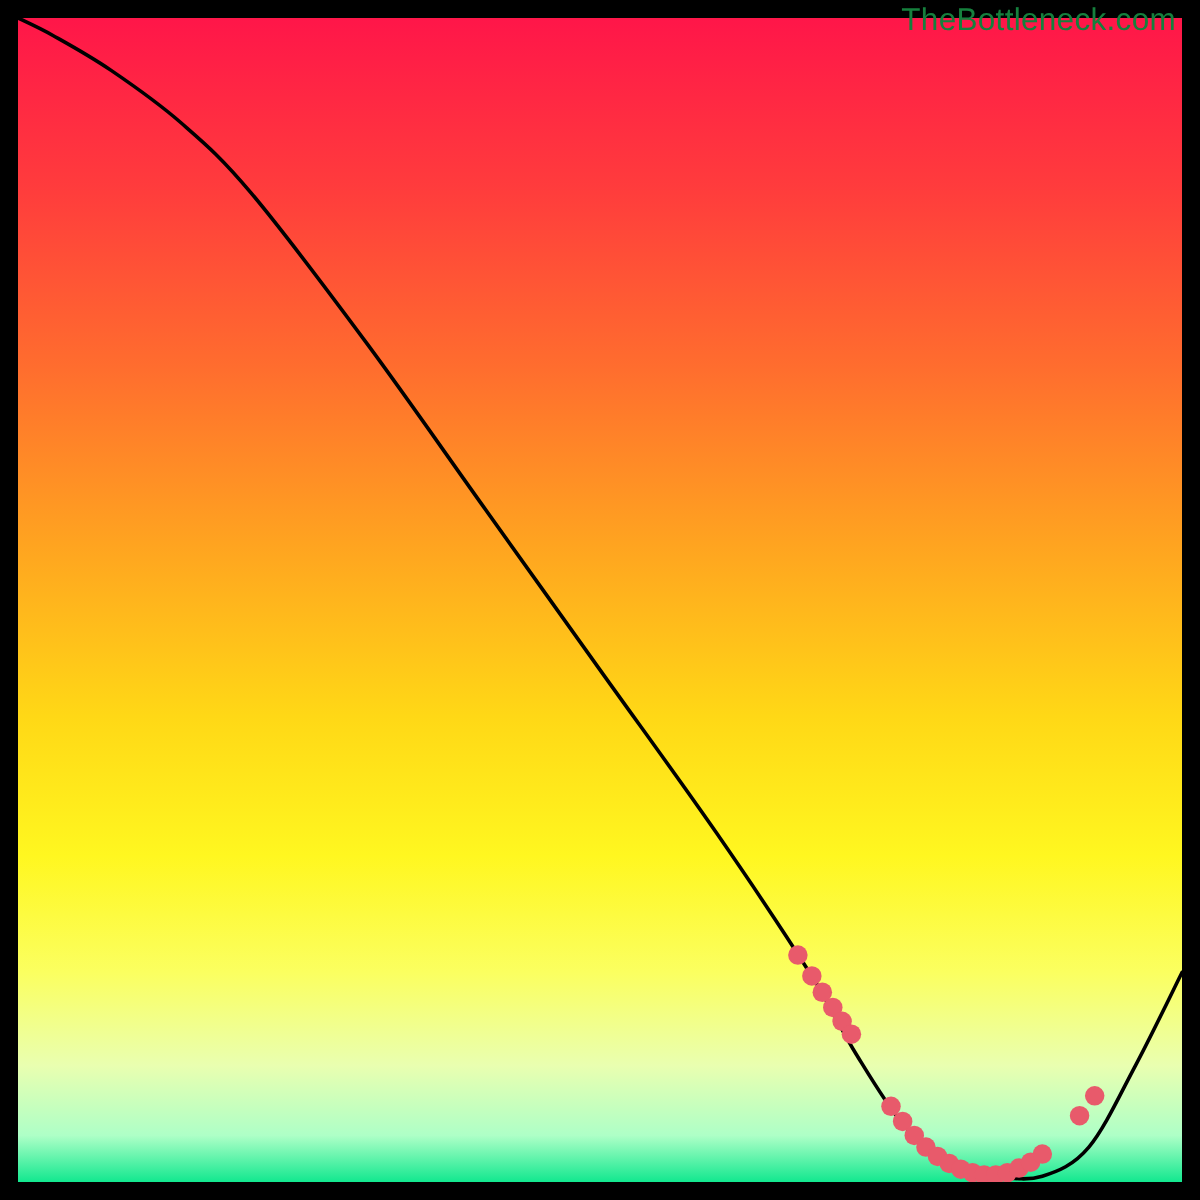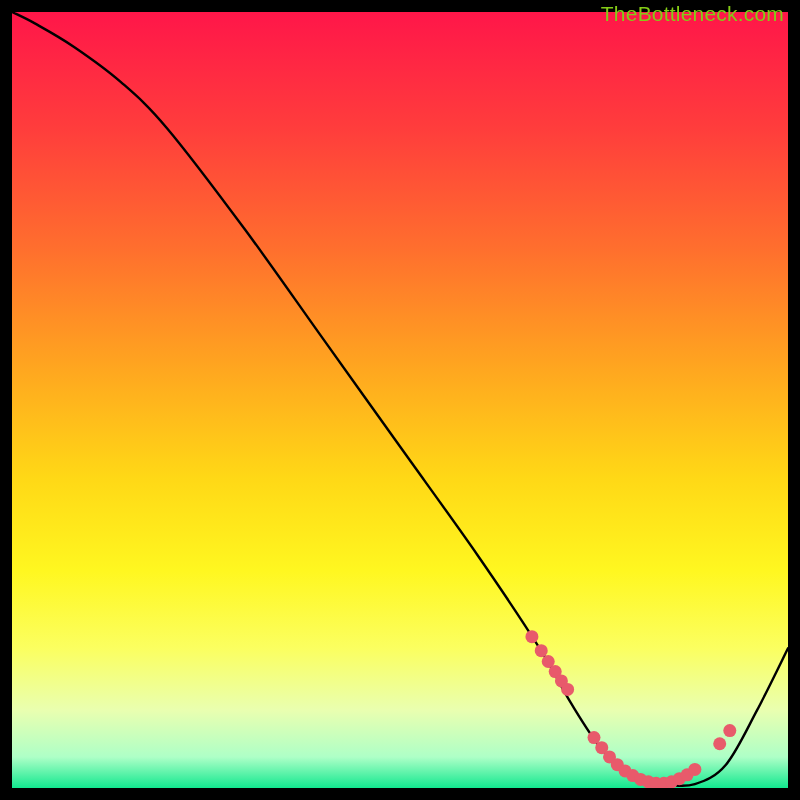--- a/index.html
+++ b/index.html
@@ -16,21 +16,21 @@
     left: 12px;
     top: 12px;
     width: 776px;
     height: 776px;
     background: #000;
   }
   .watermark {
     position: absolute;
     top: 2px;
     right: 16px;
-    color: #84cc16;
+    color: #15803d;
     font-size: 21px;
     font-weight: 400;
     letter-spacing: 0.2px;
   }
   svg {
     position: absolute;
     left: 12px;
     top: 12px;
   }
 </style>

